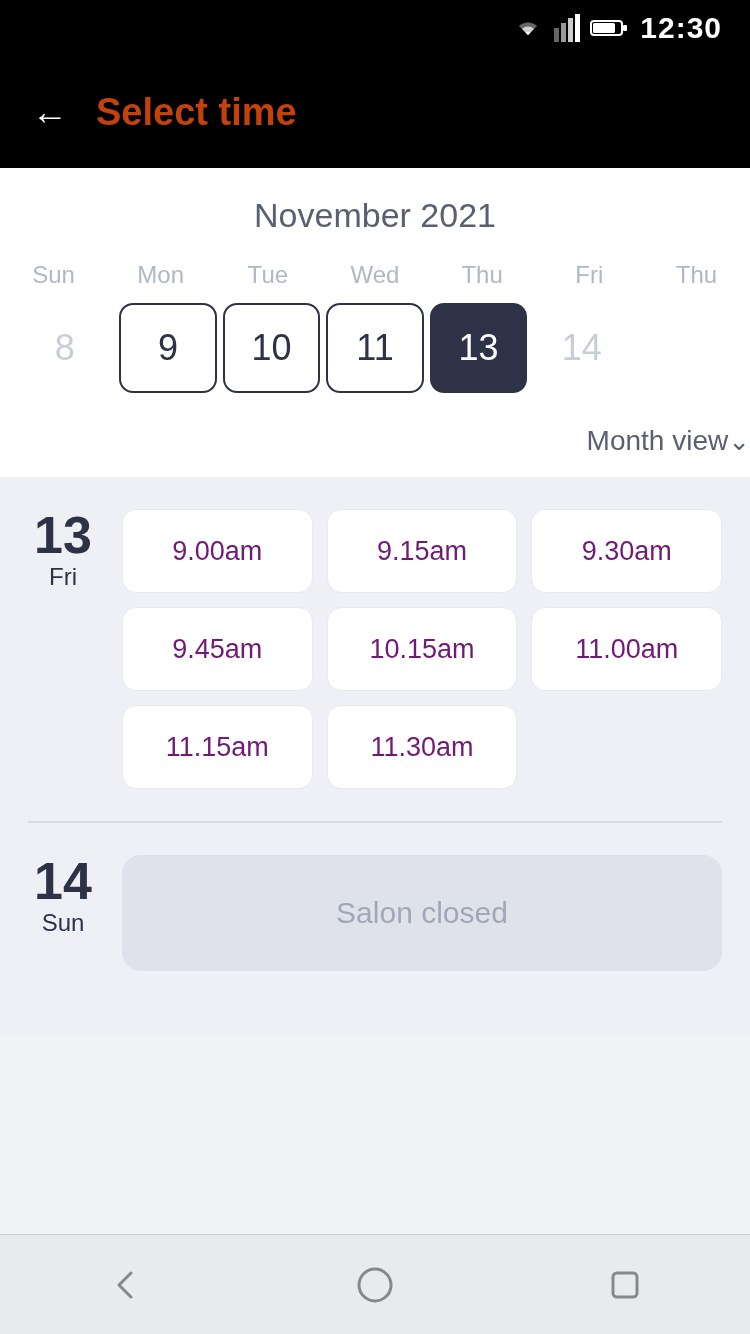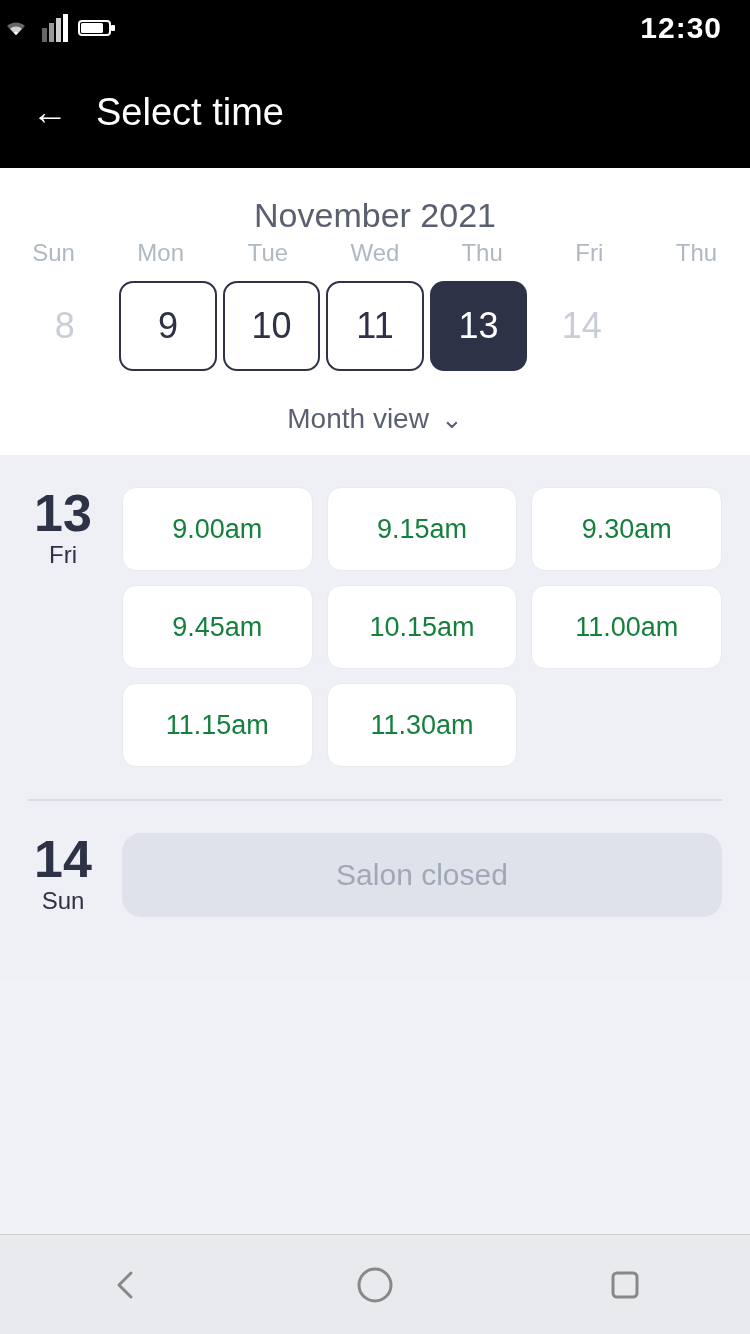--- a/index.html
+++ b/index.html
@@ -11,21 +11,21 @@
       background: #f0f2f5;
       overflow-x: hidden;
     }
 
     
     .status-bar {
       background: #000;
       height: 56px;
       display: flex;
       align-items: center;
-      justify-content: space-between;
+      justify-content: flex-end;
       padding-right: 28px;
       gap: 12px;
     }
     .status-icons {
       display: flex;
       align-items: center;
       gap: 10px;
     }
     .status-time {
       color: #fff;
@@ -44,35 +44,36 @@
       gap: 28px;
     }
     .back-arrow {
       color: #fff;
       font-size: 36px;
       cursor: pointer;
       font-weight: 300;
       line-height: 1;
     }
     .header-title {
-      color: #ffffff;
+      color: #c2410c;
       font-size: 38px;
-      font-weight: 400;
+      font-weight: 700;
     }
 
     
     .calendar-section {
       background: #fff;
       padding: 28px 0 0 0;
     }
     .month-title {
       text-align: center;
       font-size: 34px;
       font-weight: 500;
       color: #5a6070;
+      margin-bottom: 22px;
     }
 
     
     .day-headers {
       display: grid;
       grid-template-columns: repeat(7, 1fr);
       text-align: center;
       margin-bottom: 10px;
     }
     .day-header {
@@ -111,23 +112,23 @@
     }
     .date-cell.muted {
       color: #c8cdd6;
       border: none;
     }
 
     
     .month-view-row {
       display: flex;
       align-items: center;
-      justify-content: center;
+      justify-content: flex-end;
       padding: 14px 0 20px 0;
-      gap: 12px;
+      gap: 0;
       cursor: pointer;
     }
     .month-view-label {
       font-size: 28px;
       color: #5a6070;
     }
     .chevron-down {
       color: #5a6070;
       font-size: 26px;
     }
@@ -173,33 +174,33 @@
       flex: 1;
     }
     .time-slot {
       background: #fff;
       border-radius: 14px;
       display: flex;
       align-items: center;
       justify-content: center;
       height: 84px;
       font-size: 27px;
-      color: #15803d;
+      color: #701a75;
       cursor: pointer;
       border: 1.5px solid #e8eaf0;
     }
 
     
     .closed-block {
       background: #dfe2ea;
       border-radius: 19px;
       display: flex;
       align-items: center;
       justify-content: center;
-      height: 84px;
+      height: 116px;
       flex: 1;
       font-size: 30px;
       color: #a0a8b8;
     }
 
     
     .separator {
       height: 2px;
       background: #d8dce6;
       margin: 12px 0 32px 0;

